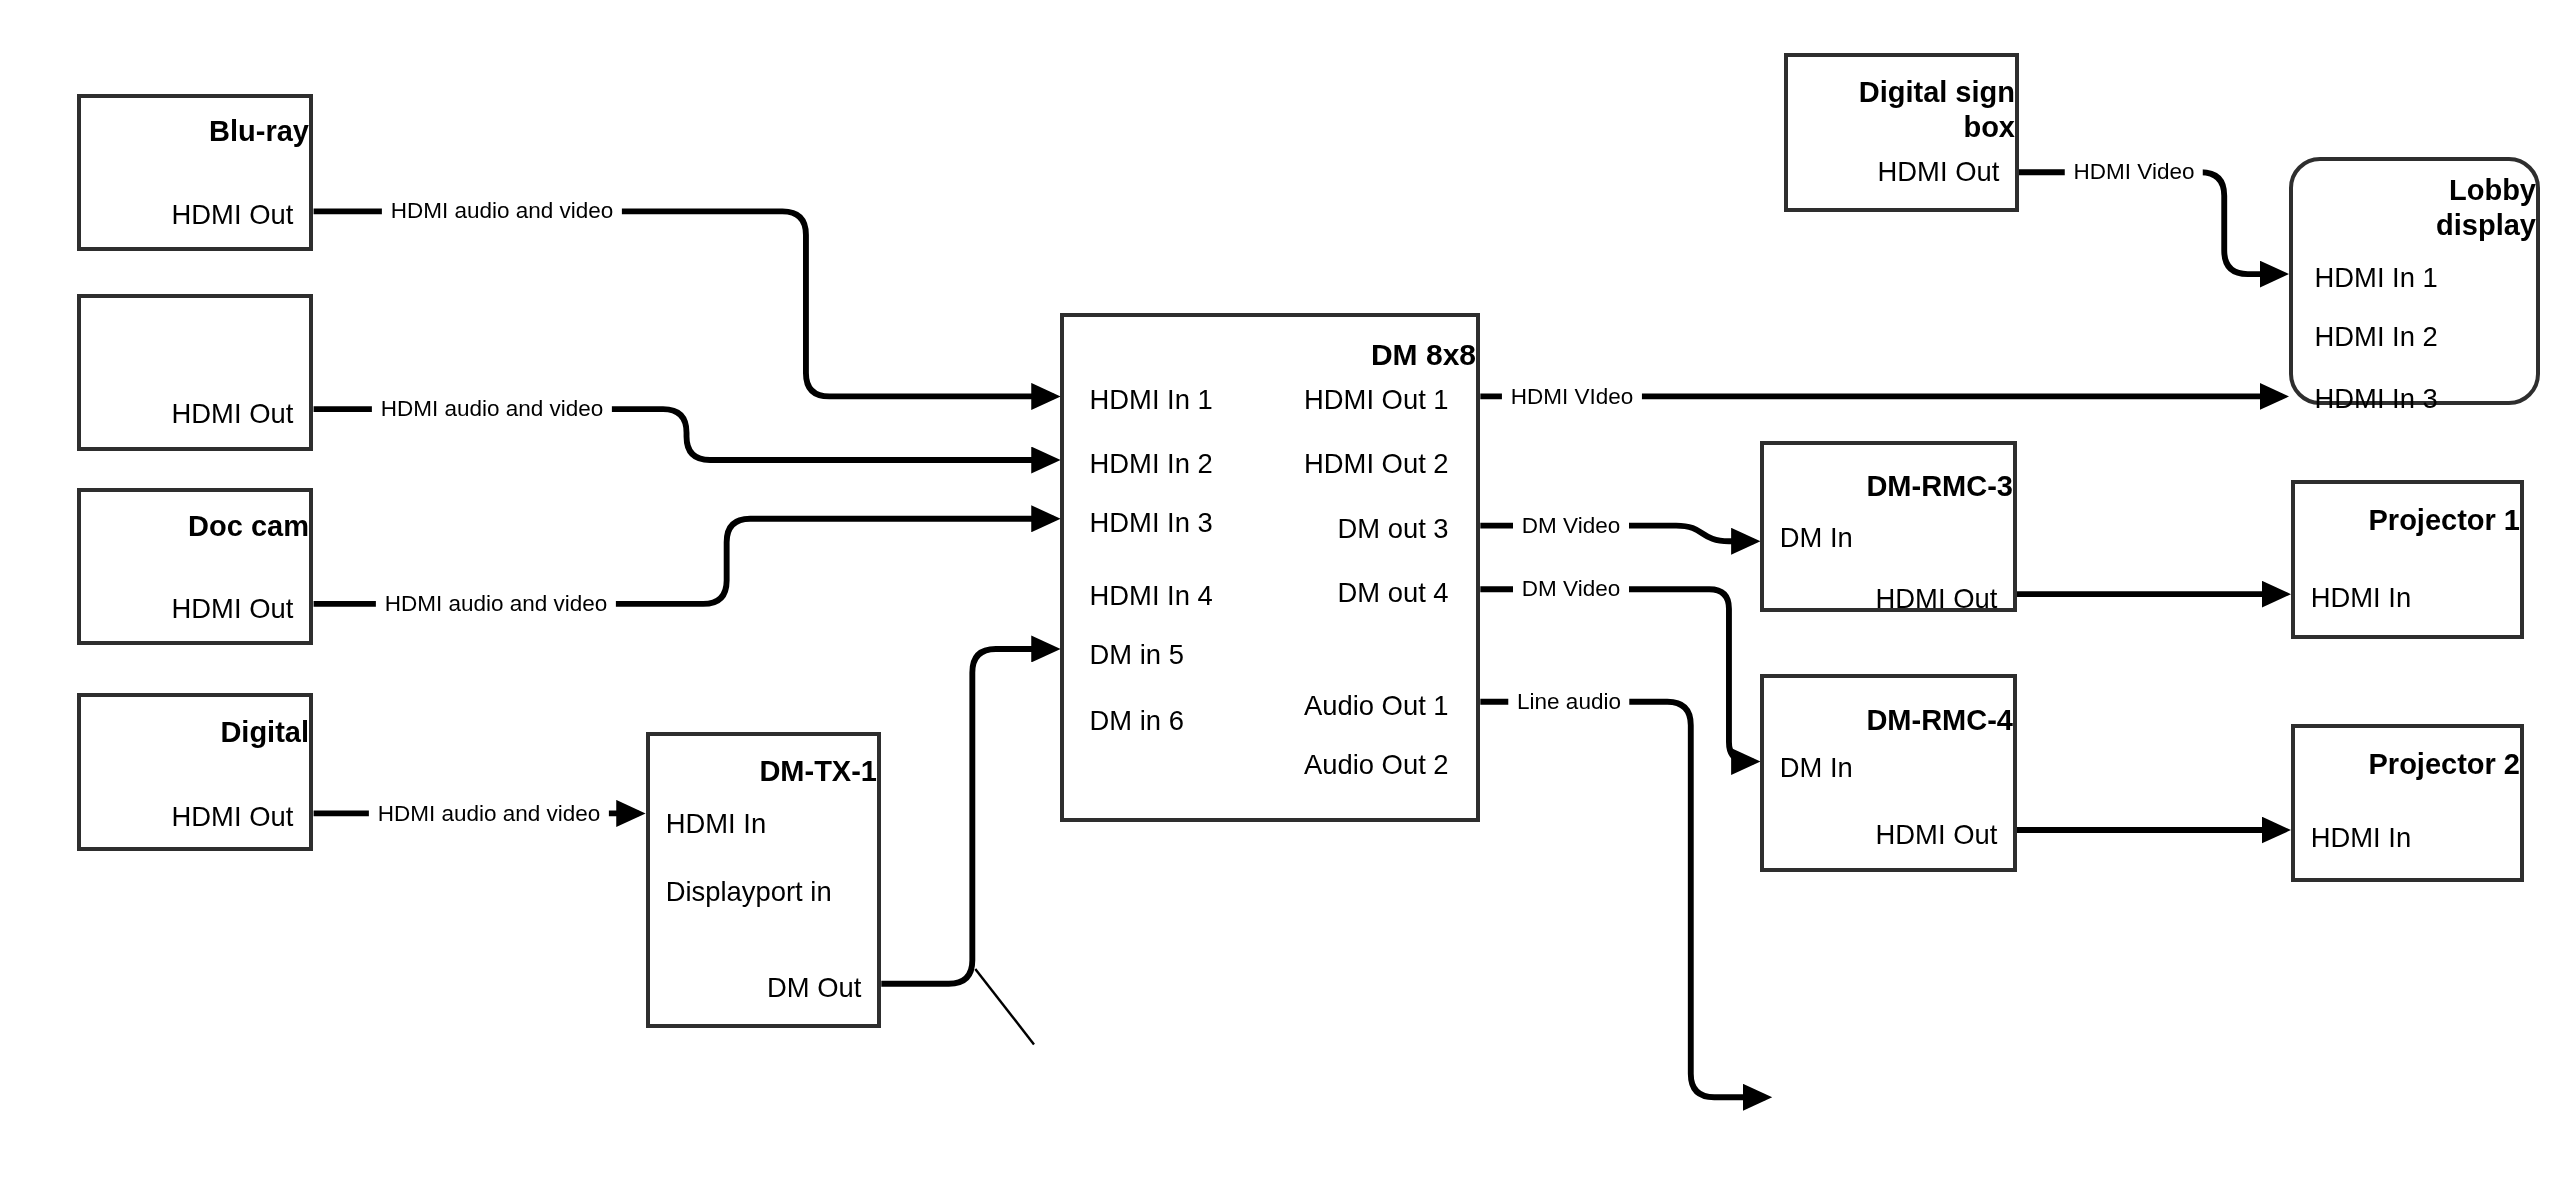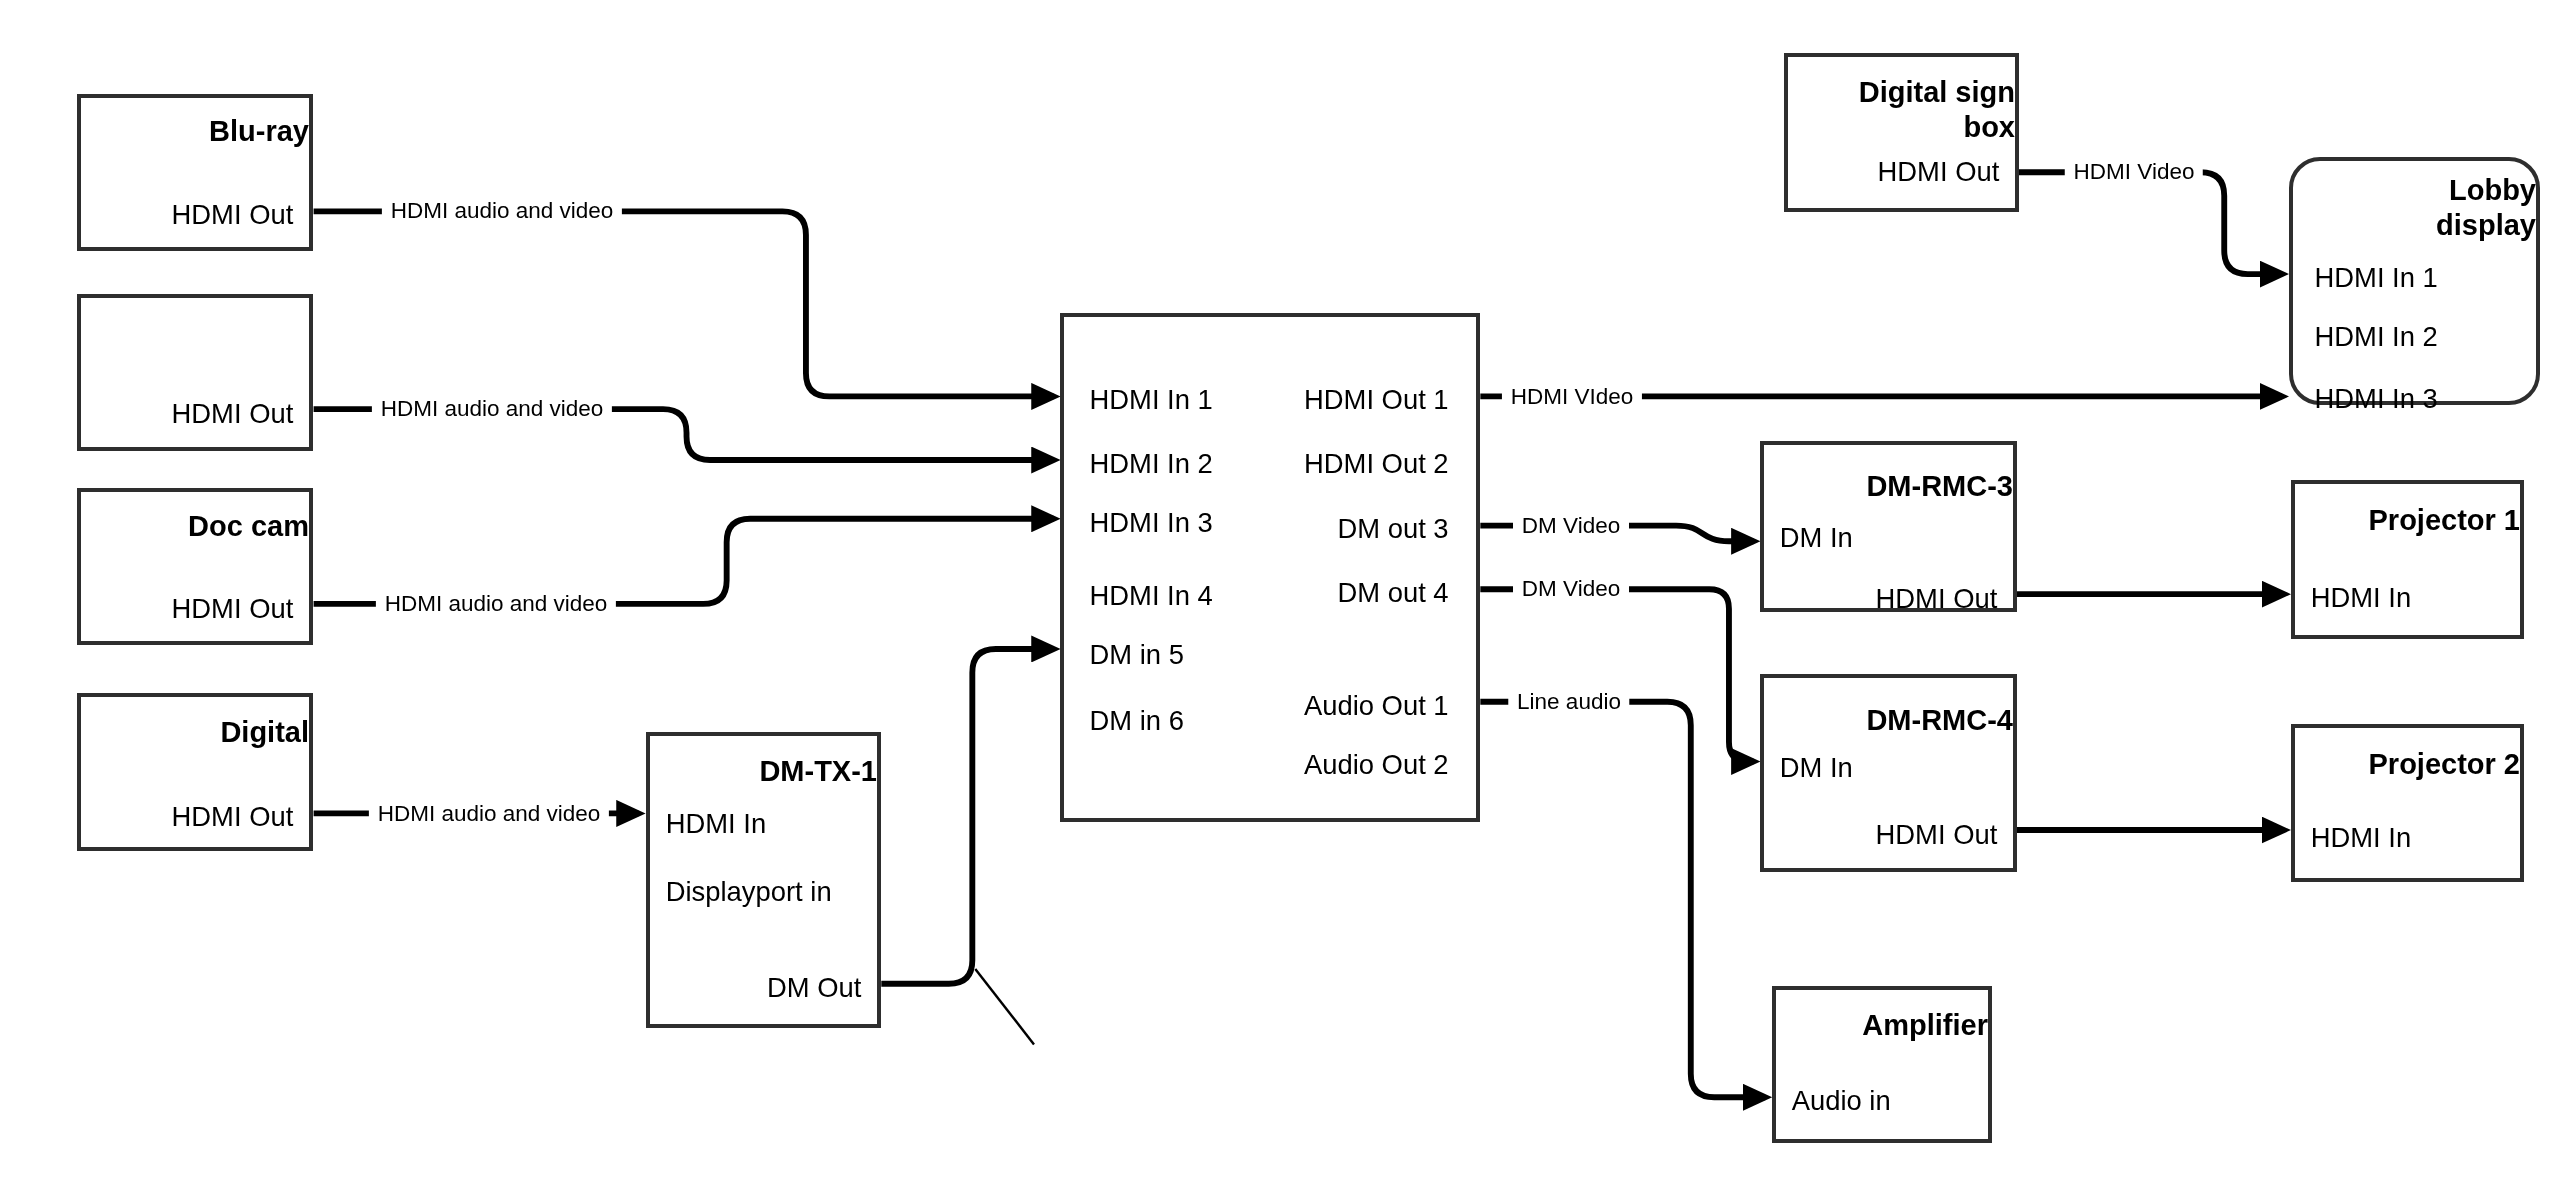--- a/index.html
+++ b/index.html
@@ -83,20 +83,21 @@
   </div>
 
   <div class="node" style="left:646px;top:732px;width:235px;height:296px;">
     <div class="title" style="top:17.6px;">DM-TX-1</div>
     <span class="port left" style="top:88px;">HDMI In</span>
     <span class="port left" style="top:156px;">Displayport in</span>
     <span class="port right" style="top:252px;">DM Out</span>
   </div>
 
   <div class="node dm8x8" style="left:1060px;top:313px;width:420px;height:509px;">
+    <div class="title" style="top:19.6px;font-size:30px;">DM 8x8</div>
     <span class="port left" style="top:83px;">HDMI In 1</span>
     <span class="port left" style="top:147px;">HDMI In 2</span>
     <span class="port left" style="top:206px;">HDMI In 3</span>
     <span class="port left" style="top:279px;">HDMI In 4</span>
     <span class="port left" style="top:338px;">DM in 5</span>
     <span class="port left" style="top:404px;">DM in 6</span>
     <span class="port right" style="top:83px;">HDMI Out 1</span>
     <span class="port right" style="top:147px;">HDMI Out 2</span>
     <span class="port right" style="top:212px;">DM out 3</span>
     <span class="port right" style="top:276px;">DM out 4</span>
@@ -133,24 +134,20 @@
     <div class="title" style="top:24.5px;">DM-RMC-4</div>
     <span class="port left" style="top:90px;">DM In</span>
     <span class="port right" style="top:157px;">HDMI Out</span>
   </div>
 
   <div class="node" style="left:2291px;top:724px;width:233px;height:158px;">
     <div class="title" style="top:18.6px;">Projector 2</div>
     <span class="port left" style="top:110px;">HDMI In</span>
   </div>
 
-  <div class="node" style="left:1772px;top:986px;width:220px;height:157px;">
-    <div class="title" style="top:17.6px;">Amplifier</div>
-    <span class="port left" style="top:111px;">Audio in</span>
-  </div>
 
 
   <div class="wire-label" style="left:502px;top:211px;">HDMI audio and video</div>
   <div class="wire-label" style="left:492px;top:409px;">HDMI audio and video</div>
   <div class="wire-label" style="left:496px;top:604px;">HDMI audio and video</div>
   <div class="wire-label" style="left:489px;top:814px;">HDMI audio and video</div>
   <div class="wire-label" style="left:2134px;top:172px;">HDMI Video</div>
   <div class="wire-label" style="left:1572px;top:397px;">HDMI VIdeo</div>
   <div class="wire-label" style="left:1571px;top:526px;">DM Video</div>
   <div class="wire-label" style="left:1571px;top:589px;">DM Video</div>

